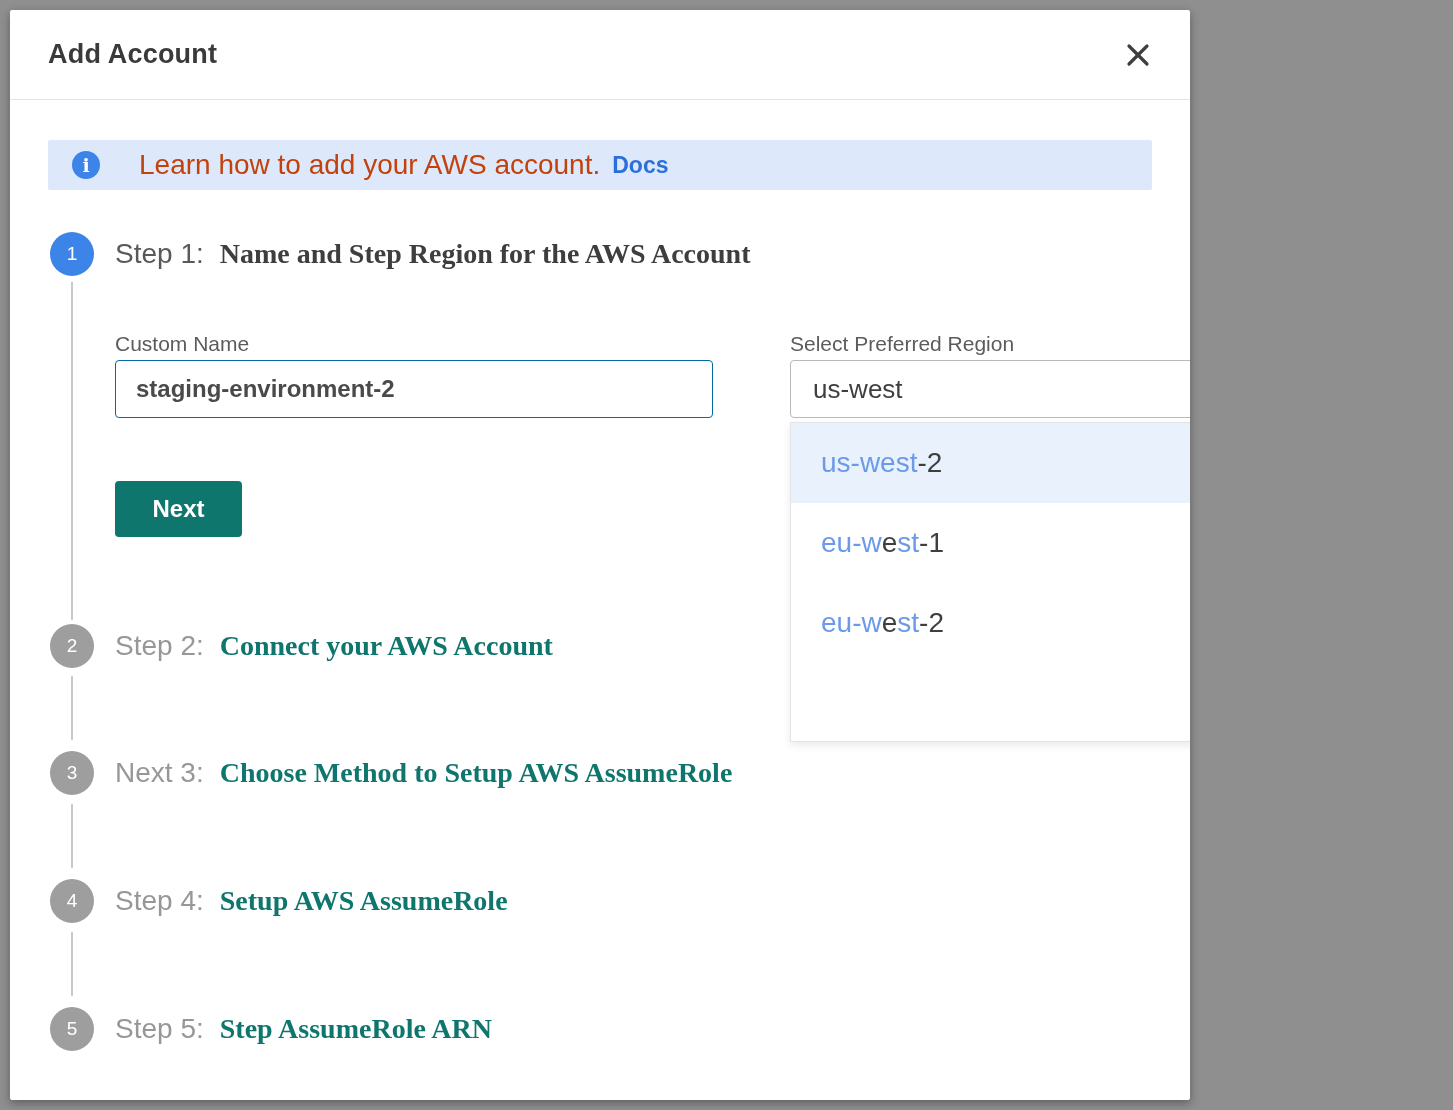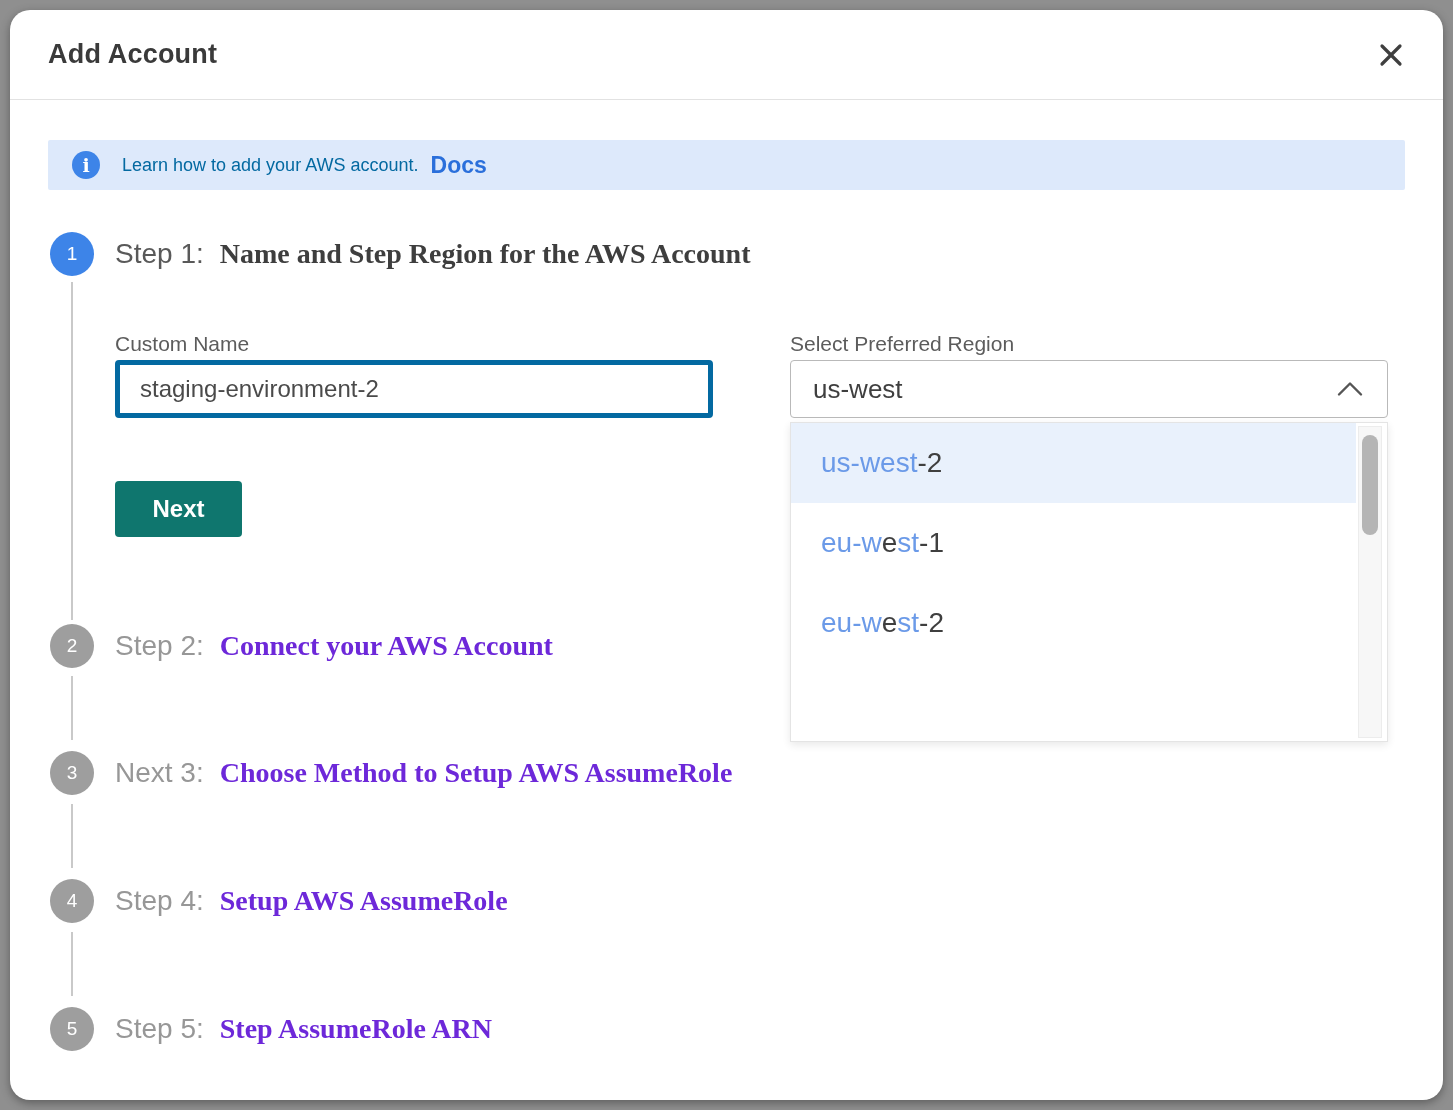--- a/index.html
+++ b/index.html
@@ -9,23 +9,23 @@
     overflow: hidden;
   }
   .backdrop {
     position: relative;
     width: 1453px; height: 1110px;
     background: #8f8f8f;
   }
   .modal {
     position: absolute;
     left: 10px; top: 10px;
-    width: 1433px; height: 1090px;
+    width: 1180px; height: 1090px;
     background: #ffffff;
-    border-radius: 20px;
+    border-radius: 2px;
     box-shadow: 0 3px 10px rgba(0,0,0,.35);
     overflow: hidden;
   }
   
   .modal-header {
     position: absolute; left: 0; top: 0; right: 0; height: 90px;
     border-bottom: 1px solid #e2e2e2;
     display: flex; align-items: center;
     padding: 0 38px;
   }
@@ -49,22 +49,22 @@
   }
   .info-icon {
     width: 28px; height: 28px; border-radius: 50%;
     background: #3d84e8; color: #ffffff;
     font-family: "DejaVu Serif", serif;
     font-size: 19px; font-weight: 700;
     display: inline-flex; align-items: center; justify-content: center;
     flex: 0 0 28px;
   }
   .banner-text {
-    margin-left: 22px;
-    font-size: 18px; color: #0369a1;
+    margin-left: 39px;
+    font-size: 28px; color: #c2410c;
   }
   .docs-link {
     margin-left: 12px;
     font-size: 23px; font-weight: 700; color: #2a6fdb;
     text-decoration: none; cursor: pointer; text-align: right;
   }
   
   .step-row { position: absolute; left: 40px; display: flex; align-items: center; }
   .step-circle {
     width: 44px; height: 44px; border-radius: 50%;
@@ -73,35 +73,35 @@
     flex: 0 0 44px;
   }
   .step-circle.active { background: #3d84e8; }
   .step-circle.inactive { background: #9e9e9e; }
   .step-text { margin-left: 21px; font-size: 28px; white-space: nowrap; }
   .step-prefix { font-weight: 400; margin-right: 16px; }
   .step-title  { font-weight: 700; font-family: Liberation Serif, serif; }
   .step-row.active .step-prefix { color: #595959; }
   .step-row.active .step-title  { color: #3e3e3e; }
   .step-row.inactive .step-prefix { color: #979797; }
-  .step-row.inactive .step-title  { color: #6d28d9; margin-top: 24px; }
+  .step-row.inactive .step-title  { color: #0f766e; margin-top: 24px; }
   .connector {
     position: absolute; left: 61px; width: 2px; background: #c9c9c9;
   }
   
   .field-label {
     position: absolute;
     font-size: 21px; color: #5c5c5c;
   }
   .text-input {
     position: absolute; height: 58px;
-    border: 5px solid #0369a1; border-radius: 4px;
+    border: 1px solid #0369a1; border-radius: 4px;
     font-family: "Liberation Sans", sans-serif;
     font-size: 24px; color: #4a4a4a;
-    padding: 0 20px; background: #ffffff; outline: none;
+    padding: 0 20px; background: #ffffff; outline: none; font-weight: bold;
   }
   #custom-name-input { left: 105px; top: 350px; width: 598px; }
   .combobox {
     position: absolute; left: 780px; top: 350px; width: 598px; height: 58px;
     border: 1px solid #b9b9b9; border-radius: 4px;
     background: #ffffff;
     display: flex; align-items: center;
   }
   .combobox input {
     flex: 1; height: 100%; border: none; outline: none; background: transparent;

